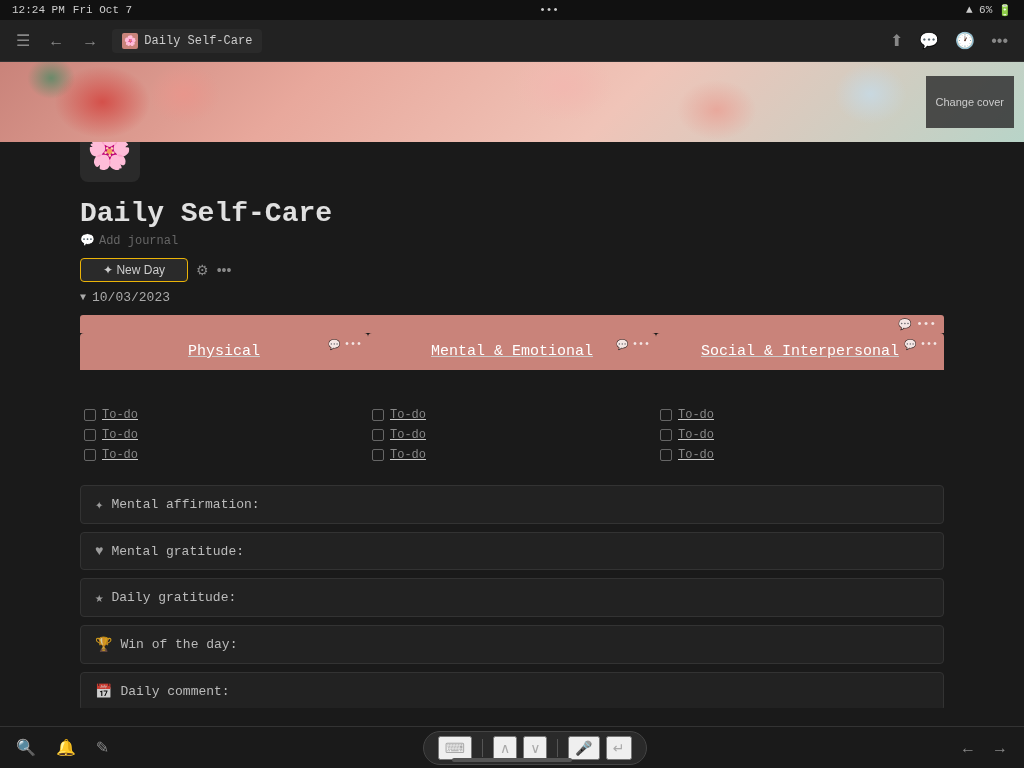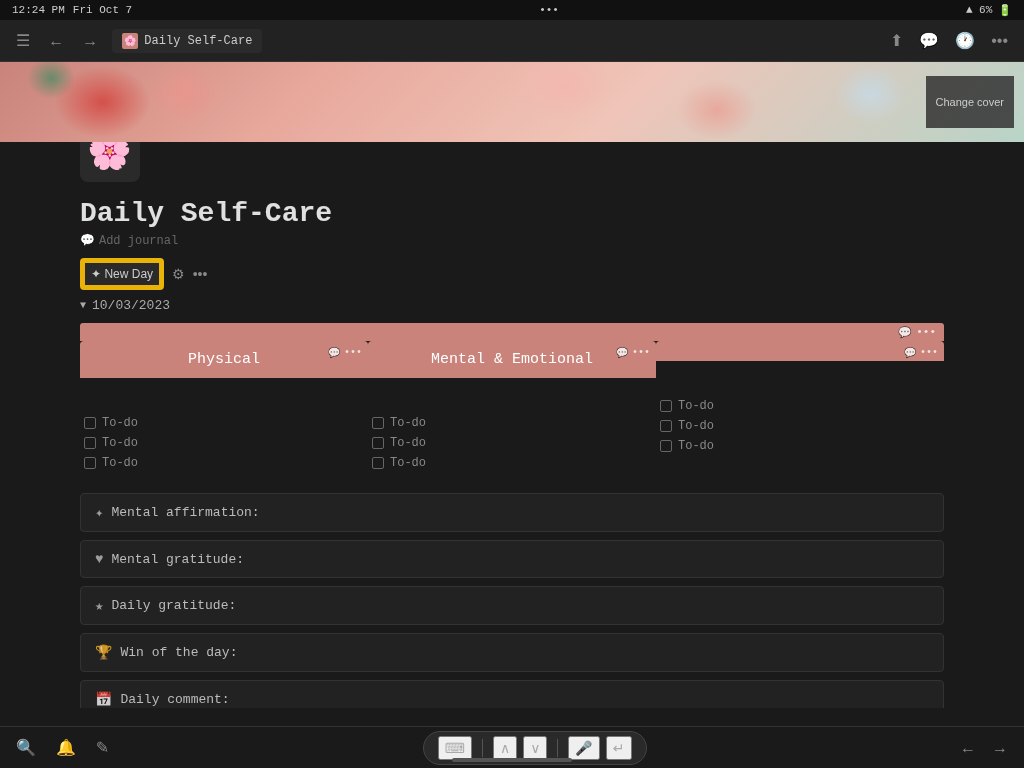--- a/index.html
+++ b/index.html
@@ -155,23 +155,23 @@
       display: flex;
       align-items: center;
       gap: 8px;
       margin-bottom: 8px;
     }
     .new-day-btn {
       display: flex;
       align-items: center;
       gap: 4px;
       background: #2a2a2a;
-      border: 5px solid #eab308;
+      border: 1px solid #eab308;
       color: #ccc;
-      padding: 4px 6px;
+      padding: 4px 22px;
       border-radius: 4px;
       font-size: 12px;
       cursor: pointer;
     }
     .toolbar-icon-btn {
       background: none;
       border: none;
       color: #888;
       font-size: 14px;
       cursor: pointer;
@@ -209,20 +209,21 @@
       color: #fff;
       font-size: 11px;
       opacity: 0.8;
     }
 
     
     .columns-container {
       display: flex;
       gap: 0;
       margin-bottom: 14px;
+      text-decoration: underline;
     }
     .column {
       flex: 1;
     }
     .column-header {
       background: #c9837a;
       padding: 10px 8px;
       border-radius: 4px 4px 0 0;
       font-size: 15px;
       color: #fff;
@@ -464,20 +465,21 @@
         </div>
         <div class="todo-item">
           <div class="todo-checkbox"></div>
           <span>To-do</span>
         </div>
       </div>
     </div>
 
     <div class="column">
       <div class="column-header">
+        <span>Social &amp; Interpersonal</span>
         <div class="col-header-actions">
           <span>💬</span>
           <span>•••</span>
         </div>
       </div>
       <div class="column-items">
         <div class="todo-item">
           <div class="todo-checkbox"></div>
           <span>To-do</span>
         </div>

